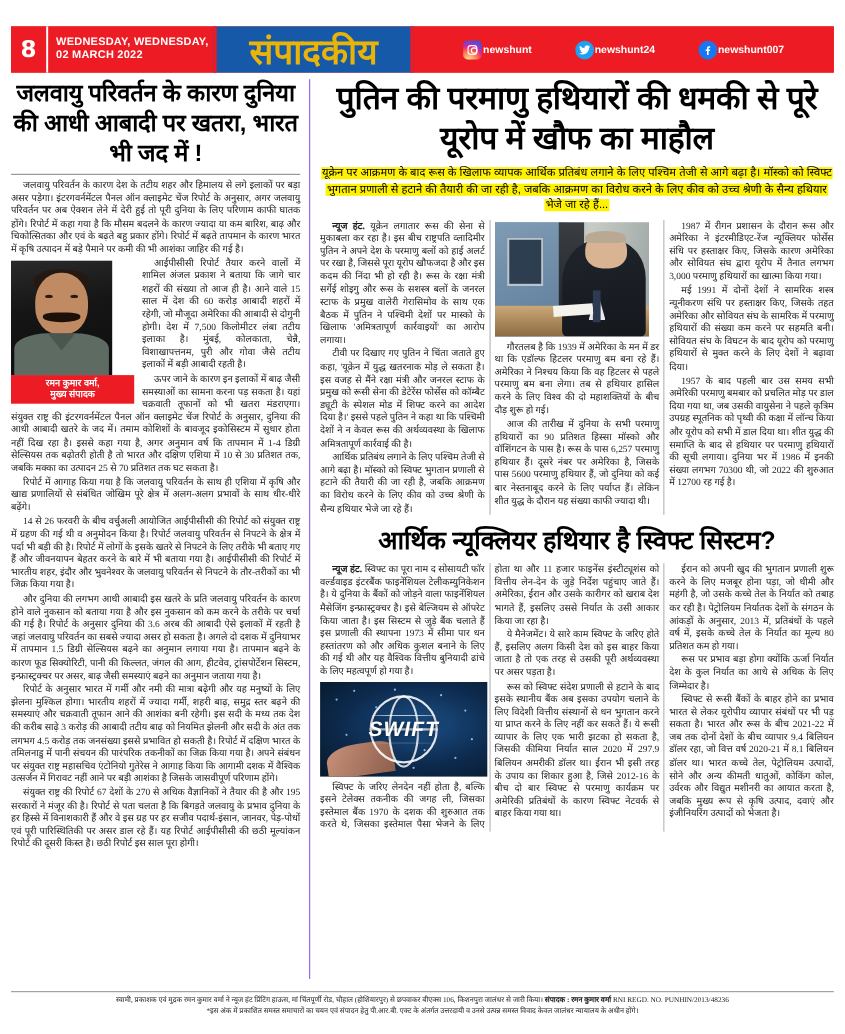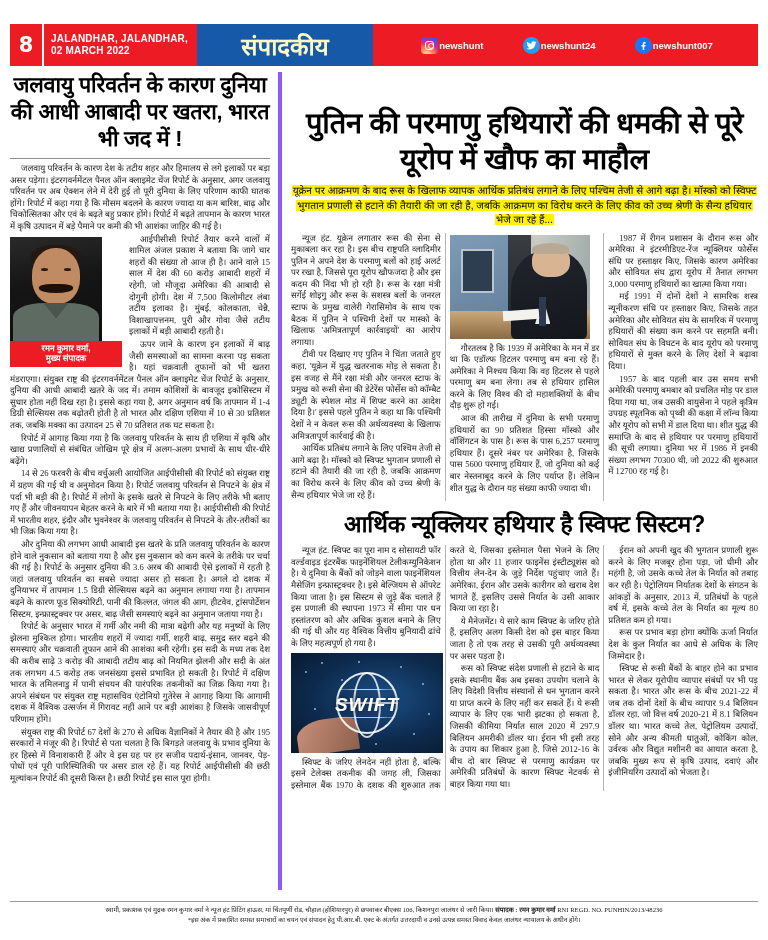--- a/index.html
+++ b/index.html
@@ -64,25 +64,25 @@
     padding-left: 7px;
     font-family: "Liberation Sans", sans-serif;
     font-weight: bold;
     font-size: 10px;
     line-height: 12.5px;
     letter-spacing: 0.2px;
   }
   .mh-section {
     flex: 0 0 182px;
     background: #1559a8;
-    color: #fef9c3;
+    color: #eab308;
     display: flex; align-items: center; justify-content: center;
     font-family: "Liberation Sans", sans-serif;
     font-weight: bold;
-    font-size: 24px;
+    font-size: 32px;
     border-left: 3px solid #ed1c24;
     border-right: 3px solid #ed1c24;
   }
   .mh-social {
     flex: 1;
     background: #ed1c24;
     display: flex; align-items: center; justify-content: space-evenly;
     padding: 0 6px;
   }
   .soc {
@@ -118,26 +118,25 @@
   
   .content {
     position: absolute;
     left: 10px; top: 72px;
     width: 748px; height: 818px;
     display: flex;
   }
   .left-pane {
     width: 272px;
     padding-right: 8px;
-    border-right: 4px solid #8b5cf6;
+    border-right: 1px solid #8b5cf6;
   }
   .right-pane {
     width: 476px;
     padding-left: 9px;
-    margin-top: 33px;
   }
 
   
   .hl-left {
     font-family: "Liberation Sans", sans-serif;
     font-weight: bold;
     font-size: 21.5px;
     line-height: 27px;
     text-align: center;
     color: #000;
@@ -182,21 +181,21 @@
   
   .body-txt {
     font-family: "Liberation Serif", serif;
     font-size: 8.6px;
     line-height: 11.6px;
     text-align: justify;
     color: #1a1a1a;
     hyphens: auto;
   }
   .body-txt p { margin-bottom: 1px; text-indent: 11px; }
-  .body-txt b { font-weight: normal; }
+  .body-txt b { font-weight: bold; }
   .cols-3 { column-count: 3; column-gap: 9px; column-rule: 1px solid #b4b4b4; }
 
   
   .editor-box {
     float: left;
     width: 112px;
     margin: 3px 7px 3px 0;
     shape-outside: margin-box;
   }
   .editor-photo {
@@ -305,21 +304,21 @@
     background:#f4f2ec; transform: rotate(-4deg);
   }
 
   
   .swift-box {
     float: left;
     width: 152px;
     margin: 2px 8px 4px 0;
   }
   .swift-photo {
-    width: 152px; height: 100px;
+    width: 152px; height: 86px;
     position: relative; overflow: hidden;
     background: radial-gradient(ellipse at 60% 45%, #1b4f86 0%, #0d2a4d 55%, #071829 100%);
   }
   .sw-globe {
     position:absolute; left:50%; top:50%; transform:translate(-50%,-50%);
     width: 62px; height: 62px; border-radius:50%;
     border: 2.2px solid rgba(255,255,255,.88);
   }
   .sw-globe:before {
     content:''; position:absolute; left:50%; top:-2px; transform:translateX(-50%);
@@ -381,21 +380,21 @@
   }
 </style>
 </head>
 <body>
 
 <div class="page">
 
   <div class="masthead">
     <div class="mh-pageno">8</div>
     <div class="mh-date">
-      <span>JALANDHAR, JALANDHAR,</span>
+      <span>WEDNESDAY, WEDNESDAY,</span>
       <span>02 MARCH 2022</span>
     </div>
     <div class="mh-section">संपादकीय</div>
     <div class="mh-social">
 
       <div class="soc">
         <span class="soc-icon soc-ig">
             <span class="glyph"></span>
           </span>
         <span class="soc-label">newshunt</span>

